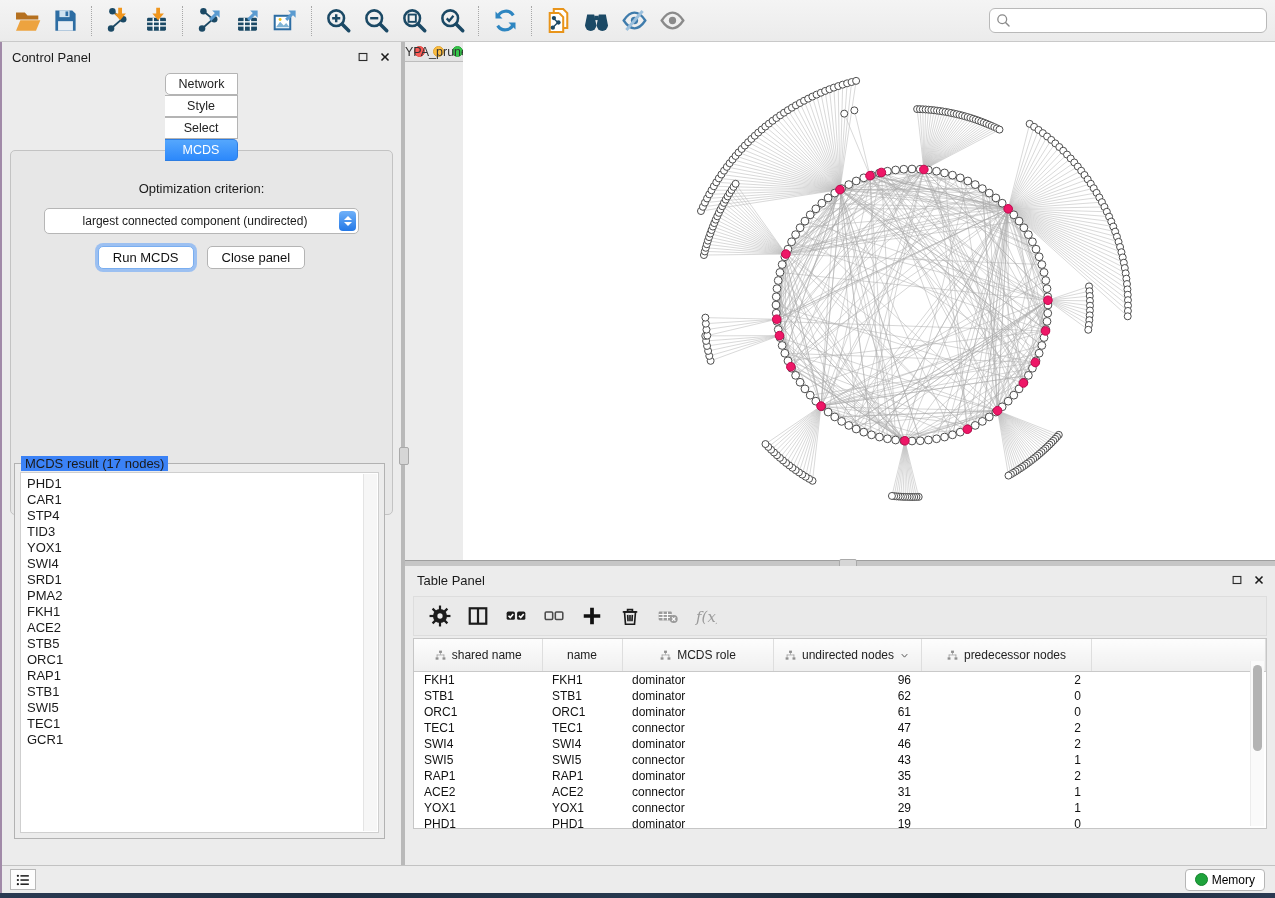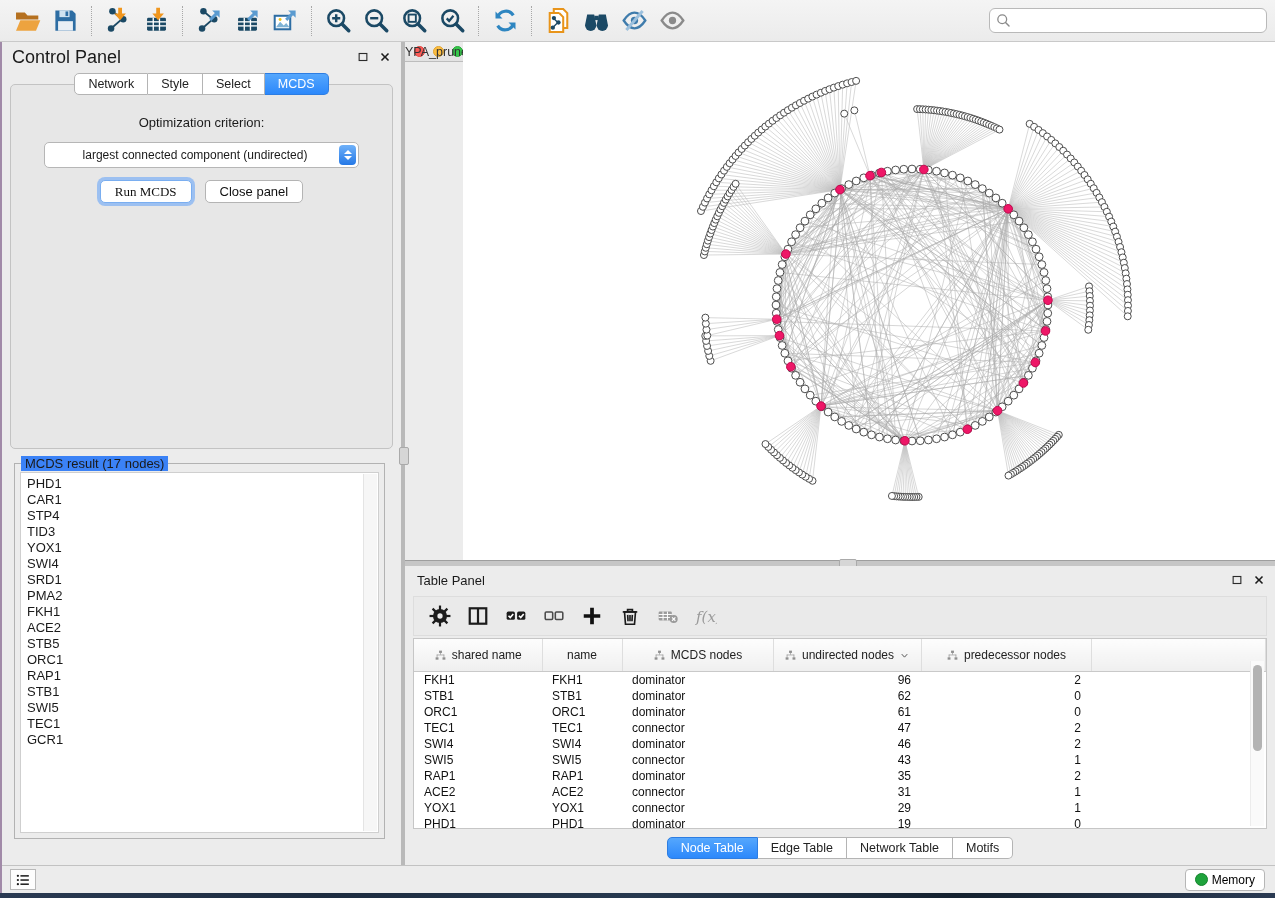--- a/index.html
+++ b/index.html
@@ -26,27 +26,27 @@
   
   .main{position:absolute;top:42px;left:0;right:0;bottom:33px;display:flex;}
   .control-panel{width:401px;background:#ececec;position:relative;box-sizing:border-box;padding-left:2px;}
   .v-divider{width:4px;background:#b9b9b9;position:relative;}
   .v-handle{position:absolute;top:405px;left:-2px;width:8px;height:16px;background:#d6d6d6;
        border:1px solid #aaa;border-radius:2px;}
   .right-col{flex:1;display:flex;flex-direction:column;min-width:0;}
 
   
   .cp-header{height:26px;display:flex;align-items:center;padding:2px 8px 0 10px;}
-  .cp-title{font-size:18px;}
+  .cp-title{font-size:13px;}
   .win-btns{margin-left:auto;display:flex;align-items:center;gap:6px;}
   .win-btn{width:16px;height:16px;border:none;background:transparent;padding:0;display:flex;
        align-items:center;justify-content:center;cursor:pointer;}
   .win-btn svg{width:14px;height:14px;}
 
-  .seg{display:inline-flex;}
+  .seg{display:inline-flex;flex-direction:column;}
   .seg-btn{background:#fff;border:1px solid #b4b4b4;border-left:none;padding:2px 13px;font-size:12.5px;
        font-family:inherit;height:22px;cursor:pointer;color:#222;}
   .seg-btn:first-child{border-left:1px solid #b4b4b4;border-radius:5px 0 0 5px;}
   .seg-btn:last-child{border-radius:0 5px 5px 0;}
   .seg-btn.active{background:linear-gradient(#55a7fd,#2c88fb);border-color:#2d7de2;color:#fff;}
   .cp-tabs{display:flex;justify-content:center;position:relative;z-index:2;margin-top:3px;}
 
   .cp-card{margin:-11px 8px 0 8px;height:365px;background:#e7e7e7;border:1px solid #c3c3c3;
        border-radius:5px;padding-top:30px;box-sizing:border-box;text-align:center;}
   .opt-label{font-size:13px;margin-bottom:12px;}
@@ -55,21 +55,21 @@
   .select-text{flex:1;text-align:center;padding-left:6px;white-space:nowrap;overflow:hidden;}
   .select-spin{width:17px;height:20px;margin:1px 2px 1px 0;border-radius:4px;
        background:linear-gradient(#6fb1f9,#2478e6);display:flex;flex-direction:column;align-items:center;
        justify-content:center;gap:2px;}
   .select-spin i{display:block;width:0;height:0;border-left:4px solid transparent;border-right:4px solid transparent;}
   .spin-up{border-bottom:4px solid #fff;}
   .spin-down{border-top:4px solid #fff;}
   .cp-btn-row{margin-top:12px;display:flex;justify-content:center;gap:13px;}
   .push-btn{background:#fff;border:1px solid #b4b4b4;border-radius:5px;height:23px;padding:0 14px;
        font-size:13px;font-family:inherit;cursor:pointer;color:#111;}
-  .push-btn.focused{box-shadow:0 0 0 3px rgba(106,166,248,.6);border-color:#7aaef0;font-family:Liberation Serif, serif;}
+  .push-btn.focused{box-shadow:0 0 0 3px rgba(106,166,248,.6);border-color:#7aaef0;}
 
   .mcds-fieldset{position:absolute;left:14px;right:16px;top:421px;bottom:26px;border:1px solid #b2b2b2;
        background:#ececec;}
   .mcds-legend{position:absolute;top:-8px;left:6px;background:#3b82f6;padding:0 4px;font-size:13px;}
   .mcds-list{position:absolute;left:5px;right:5px;top:8px;bottom:5px;background:#fff;border:1px solid #cfcfcf;
        overflow:hidden;}
   .mcds-items{padding:3px 0 0 6px;font-size:13px;line-height:16px;}
   .mcds-scroll{position:absolute;top:1px;bottom:1px;right:1px;width:13px;background:#f6f6f6;
        border-left:1px solid #e4e4e4;}
 
@@ -1420,21 +1420,21 @@
                         <g fill="#8f8f8f">
                           <rect x="7.8" y="2.5" width="4.4" height="3.6"></rect>
                           <rect x="2.5" y="12.8" width="4.4" height="3.6"></rect>
                           <rect x="13.1" y="12.8" width="4.4" height="3.6"></rect>
                           <rect x="9.5" y="6.1" width="1" height="2.6"></rect>
                           <rect x="4.2" y="8.7" width="11.6" height="1"></rect>
                           <rect x="4.2" y="8.7" width="1" height="4.1"></rect>
                           <rect x="14.8" y="8.7" width="1" height="4.1"></rect>
                         </g>
                       </svg>
-                      <span>MCDS nodes</span>
+                      <span>MCDS role</span>
                     </span>
                   </th>
                   <th>
                     <span class="th-inner">
                       <svg viewBox="0 0 20 20" xmlns="http://www.w3.org/2000/svg">
                         <g fill="#8f8f8f">
                           <rect x="7.8" y="2.5" width="4.4" height="3.6"></rect>
                           <rect x="2.5" y="12.8" width="4.4" height="3.6"></rect>
                           <rect x="13.1" y="12.8" width="4.4" height="3.6"></rect>
                           <rect x="9.5" y="6.1" width="1" height="2.6"></rect>
@@ -1548,28 +1548,20 @@
                   <td class="num">19</td>
                   <td class="num">0</td>
                   <td></td>
                 </tr>
               </tbody>
           </table>
           <div class="tbl-scroll">
             <div class="tbl-thumb"></div>
           </div>
         </div>
-        <div class="tp-tabs">
-          <span class="seg" id="tp-tabbar">
-              <button class="seg-btn active">Node Table</button>
-              <button class="seg-btn">Edge Table</button>
-              <button class="seg-btn">Network Table</button>
-              <button class="seg-btn">Motifs</button>
-            </span>
-        </div>
       </div>
     </div>
   </div>
 
   <div class="statusbar">
     <button class="status-list-btn" id="status-list-slot">
         <svg viewBox="0 0 20 20" xmlns="http://www.w3.org/2000/svg">
           <g fill="#1c1c1c">
             <circle cx="3.6" cy="4.8" r="1.4"></circle>
             <circle cx="3.6" cy="10" r="1.4"></circle>

